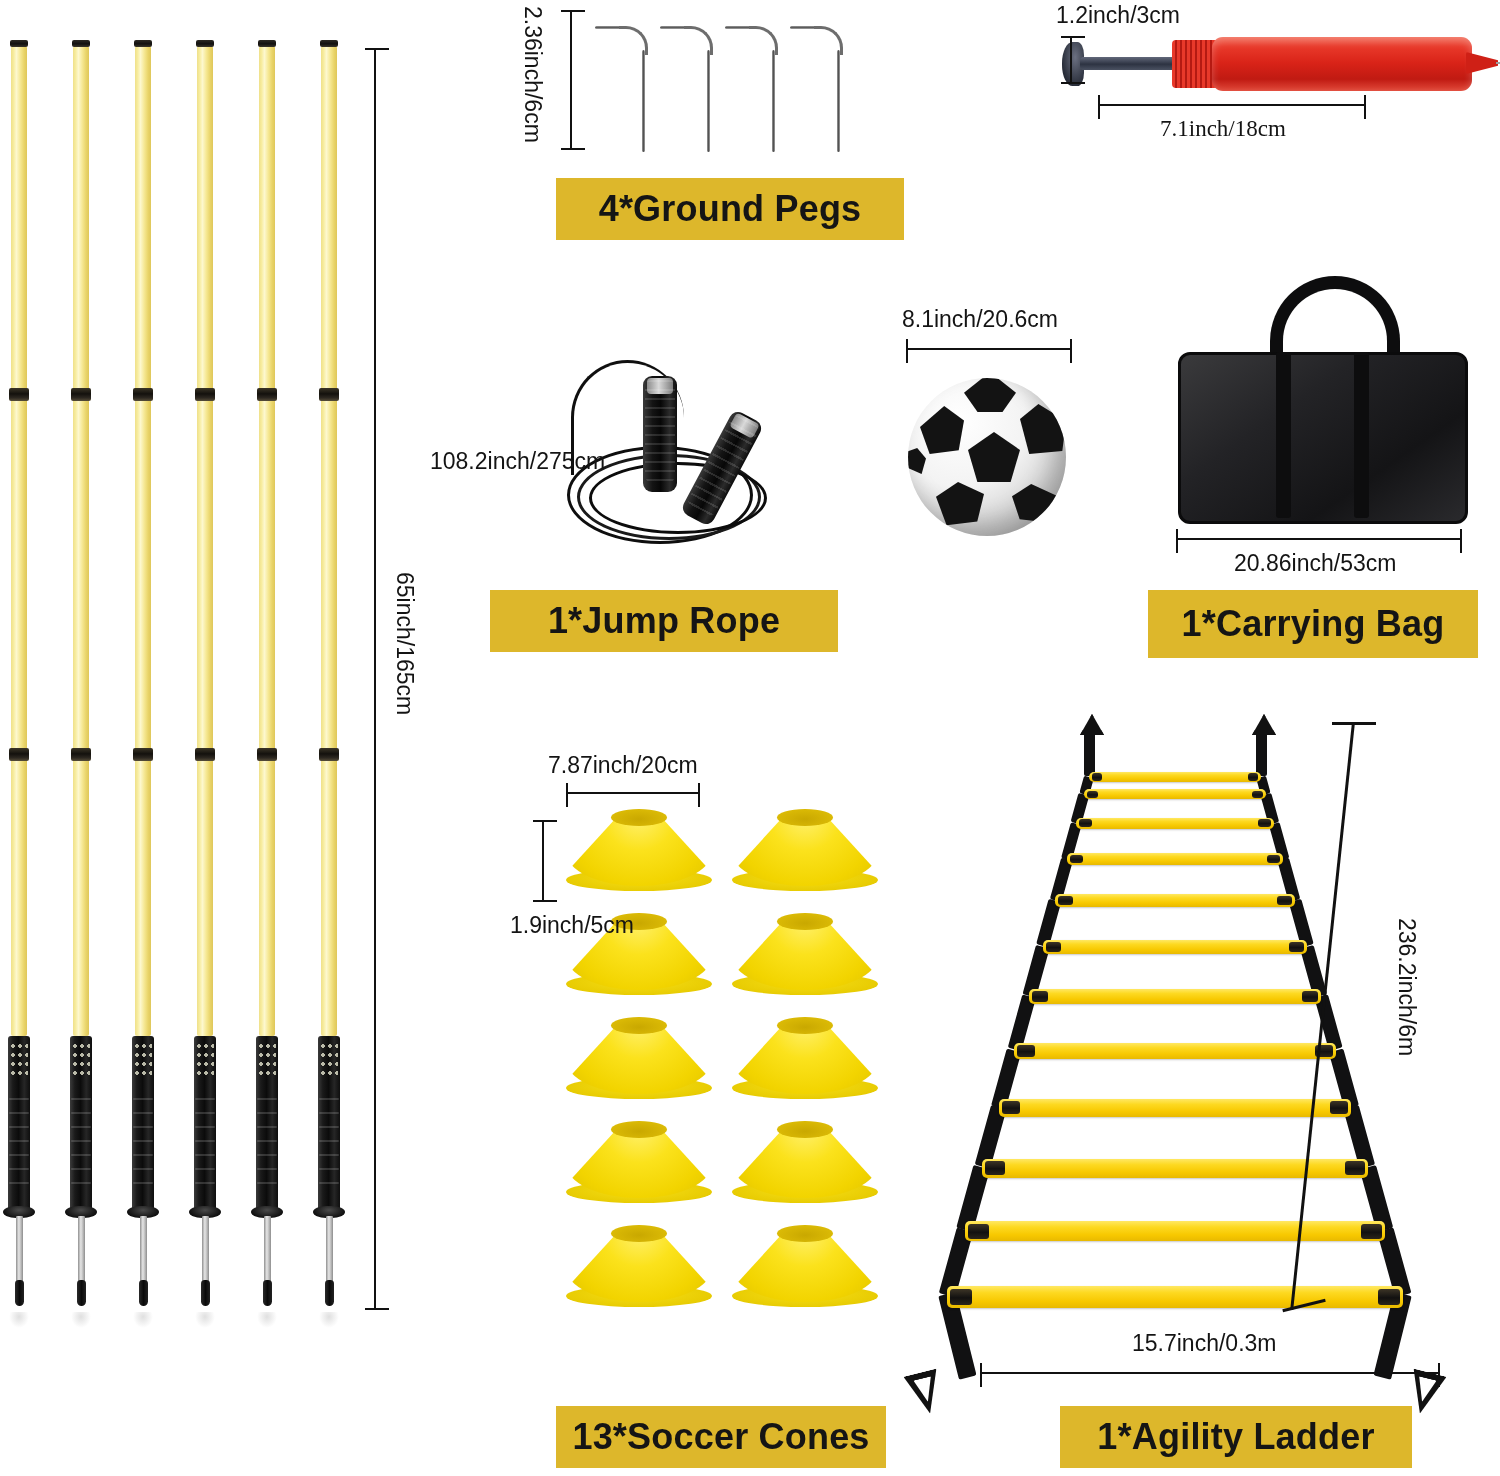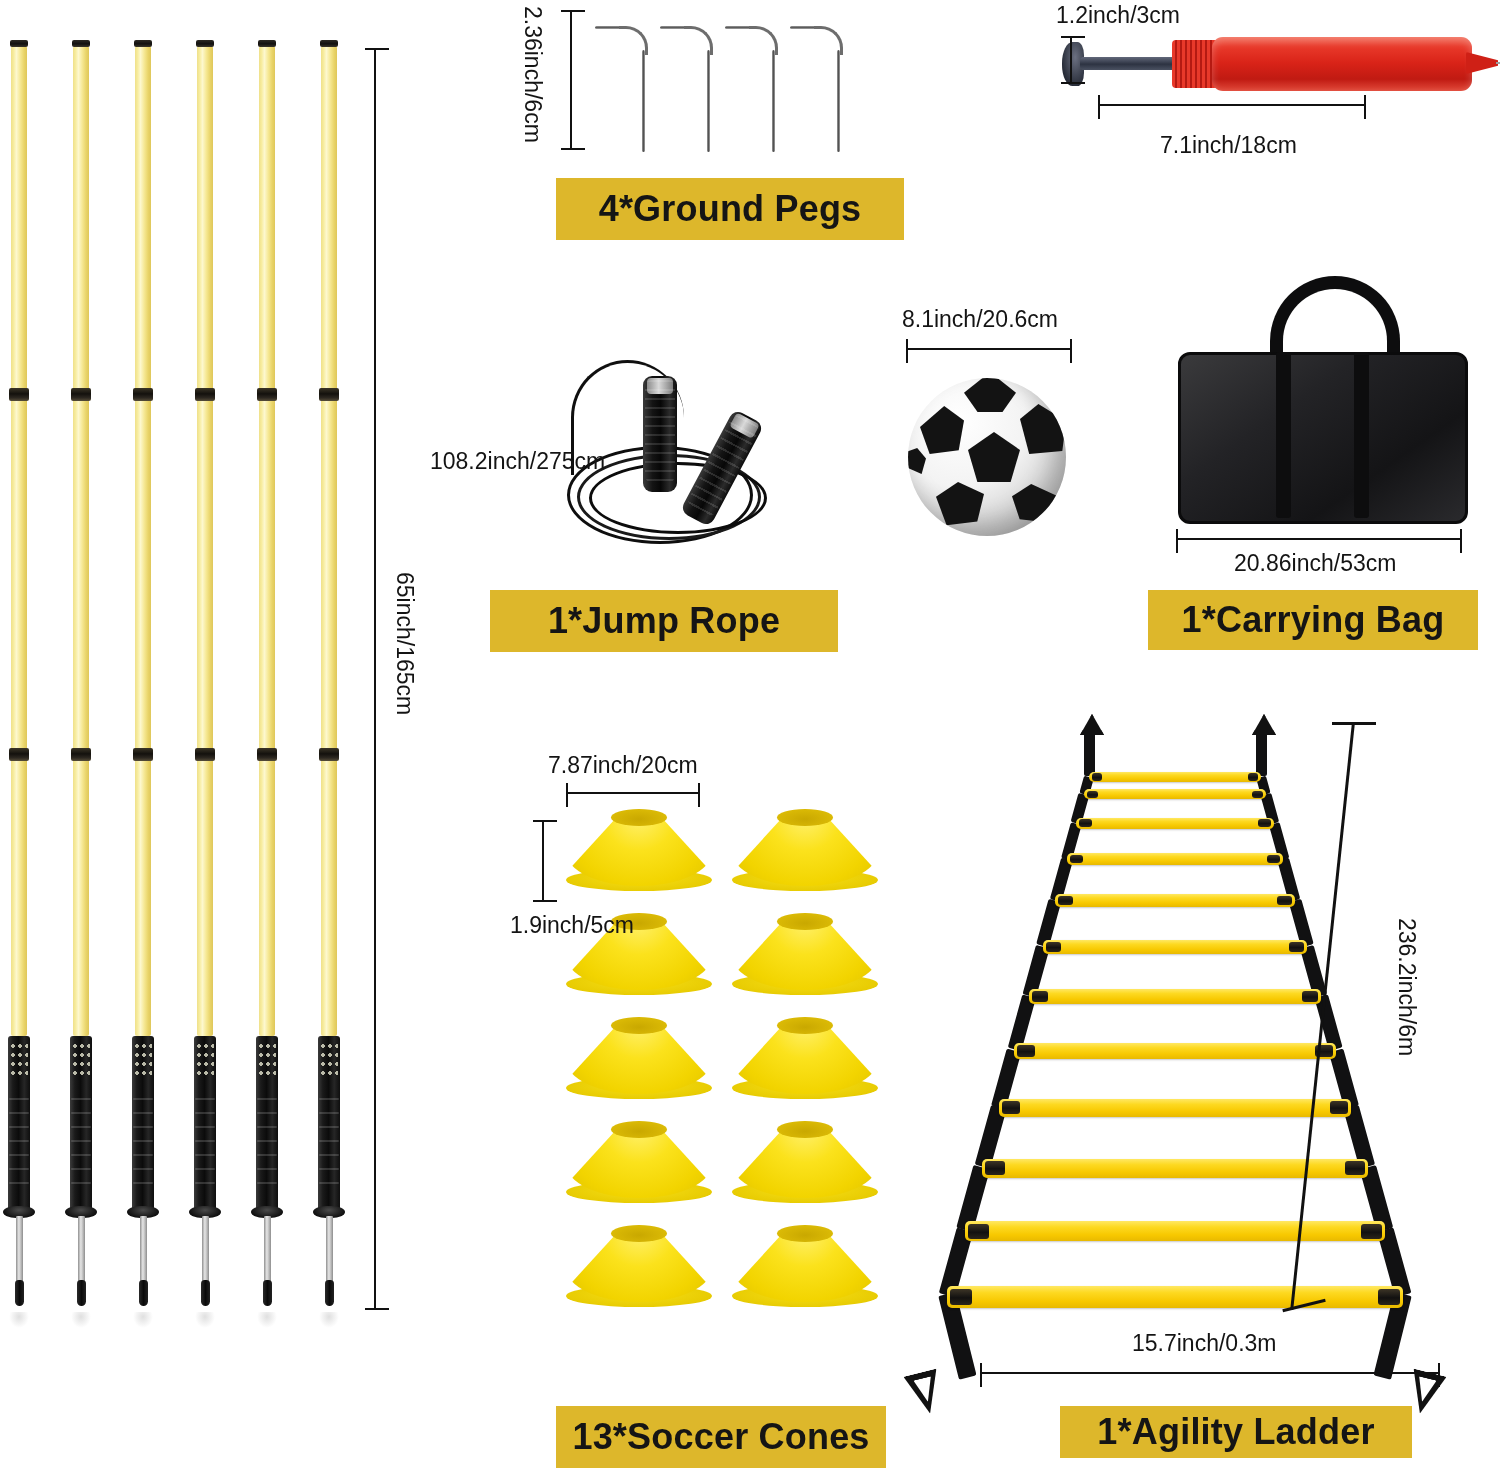--- a/index.html
+++ b/index.html
@@ -359,21 +359,21 @@
     <div class="pump-collar" style="left:112px;top:10px;width:46px;height:48px;"></div>
     <div class="pump-body" style="left:152px;top:7px;width:260px;height:54px;"></div>
     <div class="pump-nose" style="left:406px;top:22px;width:32px;height:22px;clip-path:polygon(0 0,100% 38%,100% 62%,0 100%);"></div>
     <div class="pump-needle" style="left:436px;top:32px;width:96px;"></div>
   </div>
 
   <div class="rule-v" style="left:1070px;top:36px;height:48px;"></div>
   <div class="dim" style="left:1056px;top:2px;">1.2inch/3cm</div>
 
   <div class="rule-h" style="left:1098px;top:104px;width:268px;"></div>
-  <div class="dim" style="left:1160px;top:132px;">7.1inch/18cm</div>
+  <div class="dim" style="left:1160px;top:116px;font-family:Liberation Serif, serif;">7.1inch/18cm</div>
 
 
   <div class="abs" style="left:555px;top:358px;width:250px;height:200px;">
 
     <div class="rope-loop" style="left:12px;top:88px;width:180px;height:92px;border-color:#0e0e0e;"></div>
     <div class="rope-loop" style="left:22px;top:96px;width:178px;height:80px;border-color:#1a1a1a;"></div>
     <div class="rope-loop" style="left:34px;top:104px;width:172px;height:66px;border-color:#0c0c0c;"></div>
 
     <div style="position:absolute;left:16px;top:2px;width:110px;height:112px;border:3.5px solid #0f0f0f;border-radius:55% 55% 0 0;border-bottom:none;border-right:none;"></div>
 
@@ -409,21 +409,21 @@
   <div class="abs" style="left:1176px;top:270px;width:290px;height:262px;">
     <div class="bag-handle" style="left:94px;top:6px;width:104px;height:92px;"></div>
     <div class="bag-body" style="left:2px;top:82px;width:284px;height:166px;"></div>
     <div class="bag-strap" style="left:100px;top:82px;width:15px;height:166px;"></div>
     <div class="bag-strap" style="left:178px;top:82px;width:15px;height:166px;"></div>
   </div>
 
   <div class="rule-h" style="left:1176px;top:538px;width:286px;"></div>
   <div class="dim" style="left:1234px;top:550px;">20.86inch/53cm</div>
 
-  <div class="plate" style="left:1148px;top:590px;width:330px;height:60px;font-size:36px;">1*Carrying Bag</div>
+  <div class="plate" style="left:1148px;top:590px;width:330px;height:68px;font-size:36px;">1*Carrying Bag</div>
 
   <div class="abs" style="left:556px;top:812px;width:340px;height:520px;">
     <div id="cones">
         <div class="cone" style="left:10px;top:0px;width:146px;height:74px;">
           <div class="base"></div>
           <div class="skirt"></div>
           <div class="hole"></div>
         </div>
         <div class="cone" style="left:176px;top:0px;width:146px;height:74px;">
           <div class="base"></div>
@@ -579,15 +579,15 @@
   </div>
 
   <div style="position:absolute;left:1352px;top:722px;width:2.5px;height:588px;background:#111;transform:skewX(-6deg);transform-origin:top left;"></div>
   <div class="rule-plain" style="left:1332px;top:722px;width:44px;height:2.5px;"></div>
   <div class="rule-plain" style="left:1282px;top:1304px;width:44px;height:2.5px;transform:rotate(-14deg);"></div>
   <div class="dim rot" style="left:1420px;top:918px;transform:rotate(90deg);">236.2inch/6m</div>
 
   <div class="rule-h" style="left:980px;top:1372px;width:460px;"></div>
   <div class="dim" style="left:1132px;top:1330px;">15.7inch/0.3m</div>
 
-  <div class="plate" style="left:1060px;top:1406px;width:352px;height:52px;font-size:36px;">1*Agility Ladder</div>
+  <div class="plate" style="left:1060px;top:1406px;width:352px;height:62px;font-size:36px;">1*Agility Ladder</div>
 
 </div>
 
 </body></html>

